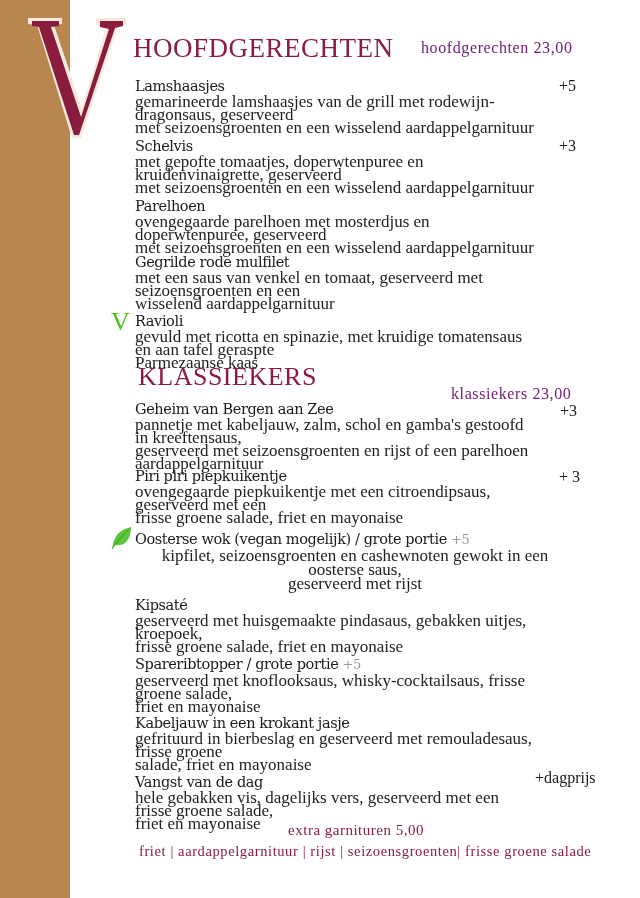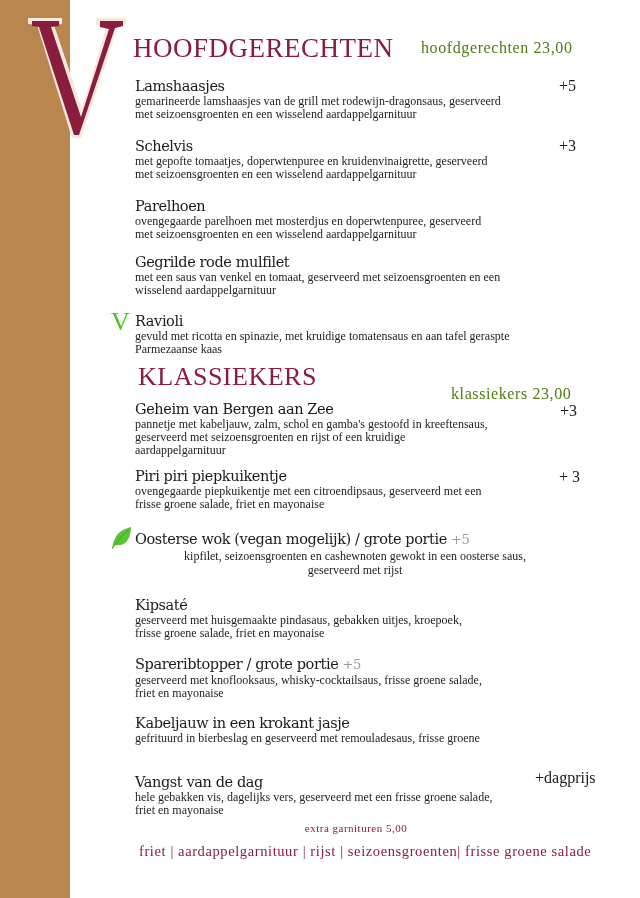--- a/index.html
+++ b/index.html
@@ -1,29 +1,29 @@
 <!DOCTYPE html>
 <html><head>
 <meta charset="utf-8">
 <style>
   * { margin: 0; padding: 0; box-sizing: border-box; }
   html, body { width: 640px; height: 898px; background: #ffffff; overflow: hidden; }
   body { position: relative; font-family: "Liberation Serif", "DejaVu Serif", serif; color: #1c1c1c; }
   .band { position: absolute; left: 0; top: 0; width: 70px; height: 898px; background: #b8864e; }
   .big-v { position: absolute; left: 26px; top: 12px; width: 102px; height: 128px; }
   .sec-title { position: absolute; color: #8a1c3e; font-family: "Liberation Serif", serif; letter-spacing: 0.5px; }
-  .sec-price { position: absolute; color: #4d7c0f; font-family: "Liberation Serif", serif; font-size: 16px; letter-spacing: 0.6px; }
+  .sec-price { position: absolute; color: #701a75; font-family: "Liberation Serif", serif; font-size: 16px; letter-spacing: 0.6px; }
   .item { position: absolute; left: 135px; width: 400px; }
   .item-name { font-family: "DejaVu Serif", serif; font-size: 14.5px; letter-spacing: -0.4px; color: #1a1a1a; line-height: 18px; white-space: nowrap; }
   .item-name .inline-sup { color: #999; font-size: 13px; }
-  .item-desc { font-family: "Liberation Serif", serif; font-size: 12px; line-height: 13px; color: #222; }
+  .item-desc { font-family: "Liberation Serif", serif; font-size: 17px; line-height: 13px; color: #222; }
   .supp { position: absolute; font-family: "Liberation Serif", serif; font-size: 16px; color: #1a1a1a; }
   .veg-v { position: absolute; left: 111px; top: 310px; font-family: "Liberation Serif", serif; font-size: 26px; color: #46c51a; line-height: 24px; }
   .leaf { position: absolute; left: 110px; top: 526px; width: 22px; height: 24px; }
-  .footer-title { position: absolute; left: 0; width: 640px; top: 822px; text-align: center; padding-left: 72px; font-size: 11px; color: #8a1c3e; letter-spacing: 0.5px; }
+  .footer-title { position: absolute; left: 0; width: 640px; top: 822px; text-align: center; padding-left: 72px; font-size: 15px; color: #8a1c3e; letter-spacing: 0.5px; }
   .footer-list { position: absolute; left: 111px; top: 843px; font-size: 14.5px; color: #8a1c3e; letter-spacing: 0.6px; white-space: nowrap; margin-left: 28px; }
 </style>
 </head>
 <body>
 
 <div class="band"></div>
 
 <svg class="big-v" viewBox="0 0 102 128">
   <path d="M2 6 L36 6 L36 12 L28 13 L56 96 L80 16 L70 13 L70 6 L100 6 L100 12 L92 14 L55 126 L46 126 L11 13 L2 12 Z" fill="#f5e9dc"></path>
   <path d="M6 9 L33 9 L33 14 L25 15 L55 105 L83 17 L74 15 L74 9 L97 9 L97 14 L89 16 L53 123 L48 123 L13 15 L6 14 Z" fill="#8a1c3e"></path>
@@ -75,21 +75,21 @@
   </div>
 </div>
 
 <div class="sec-title" style="left:138px; top:362px; font-size:26px;">KLASSIEKERS</div>
 <div class="sec-price" style="left:451px; top:370px;margin-top:15px;">klassiekers 23,00</div>
 
 <div class="item" style="top:400px;">
   <div class="item-name">Geheim van Bergen aan Zee</div>
   <div class="item-desc">
     <div>pannetje met kabeljauw, zalm, schol en gamba's gestoofd in kreeftensaus,</div>
-    <div>geserveerd met seizoensgroenten en rijst of een kruidige</div>
+    <div>geserveerd met seizoensgroenten en rijst of een parelhoen</div>
     <div>aardappelgarnituur</div>
   </div>
 </div>
 <div class="supp" style="left:560px; top:402px;">+3</div>
 
 <div class="item" style="top:467px;">
   <div class="item-name">Piri piri piepkuikentje</div>
   <div class="item-desc">
     <div>ovengegaarde piepkuikentje met een citroendipsaus, geserveerd met een</div>
     <div>frisse groene salade, friet en mayonaise</div>
@@ -128,20 +128,21 @@
   <div class="item-desc">
     <div>geserveerd met knoflooksaus, whisky-cocktailsaus, frisse groene salade,</div>
     <div>friet en mayonaise</div>
   </div>
 </div>
 
 <div class="item" style="top:714px;">
   <div class="item-name">Kabeljauw in een krokant jasje</div>
   <div class="item-desc">
     <div>gefrituurd in bierbeslag en geserveerd met remouladesaus, frisse groene</div>
+    <div>salade, friet en mayonaise</div>
   </div>
 </div>
 
 <div class="item" style="top:773px;">
   <div class="item-name">Vangst van de dag</div>
   <div class="item-desc">
     <div>hele gebakken vis, dagelijks vers, geserveerd met een frisse groene salade,</div>
     <div>friet en mayonaise</div>
   </div>
 </div>

